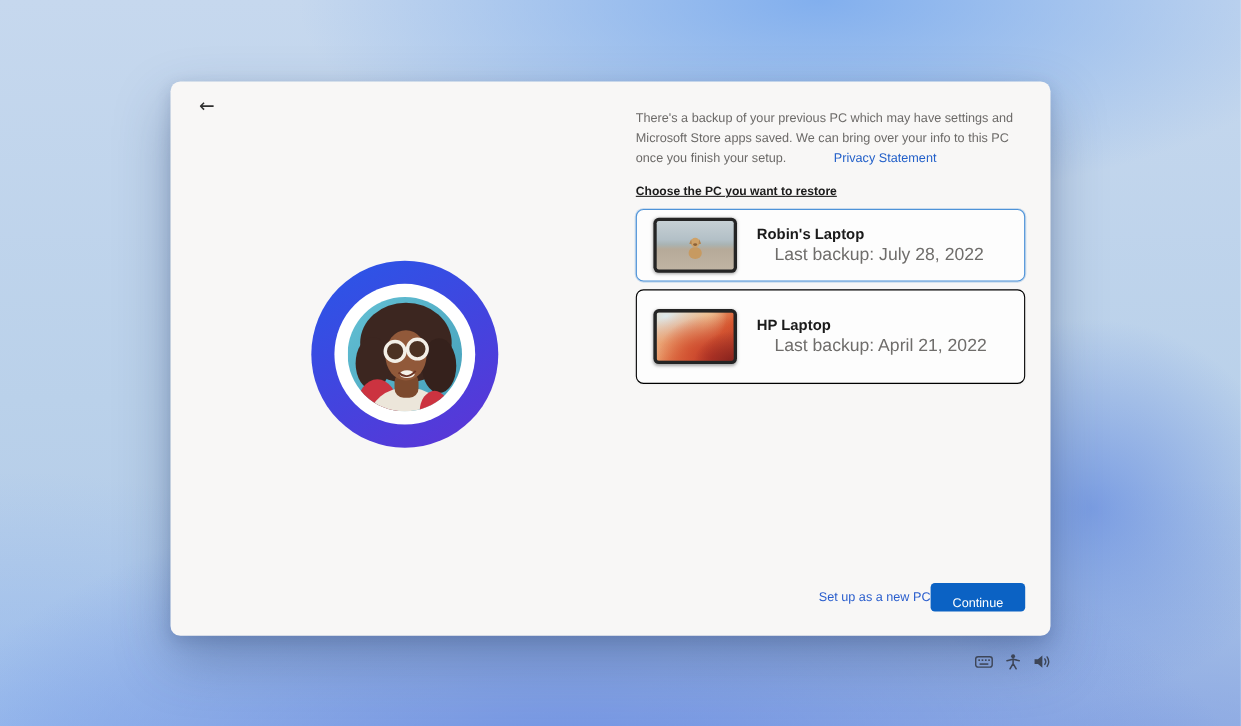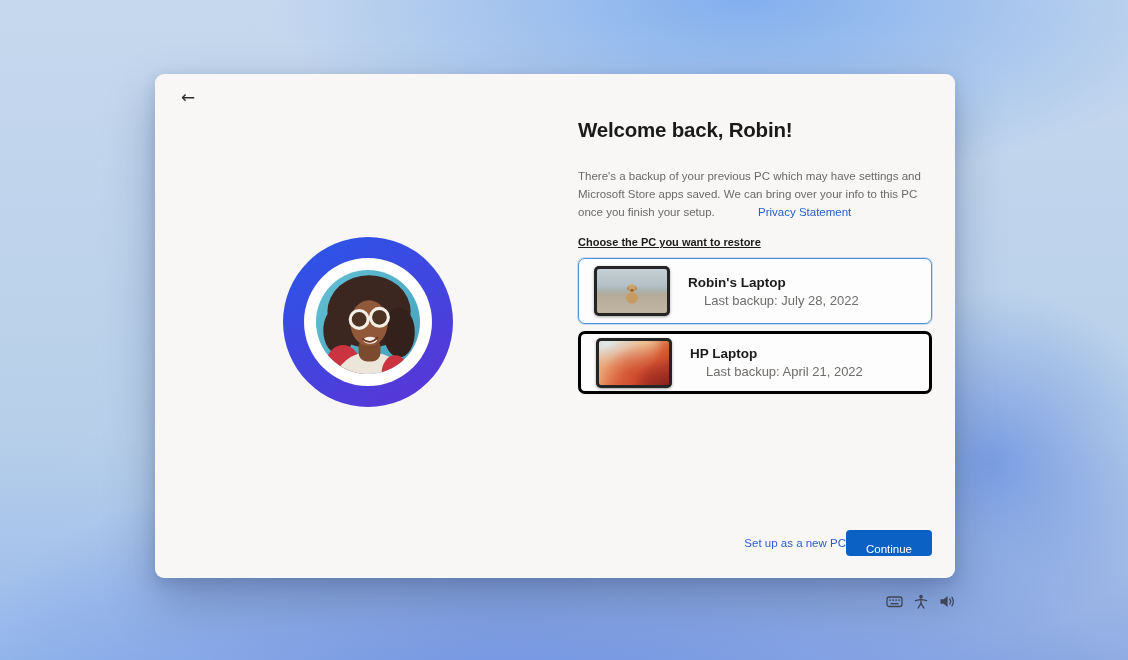--- a/index.html
+++ b/index.html
@@ -38,22 +38,22 @@
 
   
   .content { position:absolute; left:423px; top:0; width:354px; height:100%; }
   .title { margin-top:44px; font-size:20.5px; font-weight:700; letter-spacing:-.2px; color:#1a1a1a; }
   .intro { margin-top:26px; width:352px; font-size:11.5px; line-height:1.55; color:#6c6a68; }
   .intro a { color:#2360c9; text-decoration:none;padding-left:40px; }
   .chooser-label { margin-top:15px; font-size:11px; font-weight:700; color:#1c1c1c;text-decoration:underline; }
 
   .pc-list { margin-top:10px; display:flex; flex-direction:column; gap:7px; }
   .pc-card {
-    display:flex; align-items:center; width:354px; height:63px;
-    background:#fdfdfd; border:3px solid #000000; border-radius:7px;
+    display:flex; align-items:center; width:354px; height:86px;
+    background:#fdfdfd; border:1px solid #000000; border-radius:7px;
     padding-left:15px; cursor:pointer;
     box-shadow:0 1px 2px rgba(0,0,0,.03);
   }
   .pc-card.selected { height:66px; border:1.5px solid #4e93d8; box-shadow:0 0 0 1px rgba(96,156,216,.30); }
   .thumb { flex:0 0 auto; width:76px; height:50px; background:#242424; border-radius:5px; padding:3px;
     box-shadow:0 1px 3px rgba(0,0,0,.35); }
   .thumb .screen { width:100%; height:100%; border-radius:2px; position:relative; overflow:hidden; }
   .screen.dog {
     background:linear-gradient(180deg,#c6d0d4 0%,#b3c0c7 38%,#a9b4b4 48%,#b6aa99 58%,#c0b4a3 100%);
   }
@@ -61,21 +61,21 @@
   .screen.bloom {
     background:
       radial-gradient(95% 130% at 100% 110%, #801f1c 0%, rgba(128,31,28,0) 55%),
       radial-gradient(120% 150% at 72% 95%, #c23a28 0%, rgba(194,58,40,0) 60%),
       radial-gradient(130% 140% at 48% 80%, #e8743f 0%, rgba(232,116,63,0) 58%),
       radial-gradient(110% 120% at 12% 8%, #dde9ec 0%, #ecc296 48%, rgba(236,194,150,0) 72%),
       linear-gradient(135deg,#e2ebee 0%,#eab183 38%,#d85a31 68%,#9e2d22 100%);
   }
   .pc-meta { margin-left:18px; }
   .pc-name { font-size:13.5px; font-weight:700; color:#1b1b1b; }
-  .pc-backup { margin-top:3px; font-size:13px; color:#6f6d6b;padding-left:16px; }
+  .pc-backup { margin-top:3px; font-size:16px; color:#6f6d6b;padding-left:16px; }
 
   
   .actions { position:absolute; right:23px; bottom:22px; display:flex; align-items:center; }
   .secondary-link { font-size:11.5px; color:#2a5ecd; text-decoration:none; cursor:pointer; }
   .primary-btn {
     min-width:86px; height:26px; padding:13px 16px; border:none; border-radius:4px;
     background:#0b62c4; color:#fff; font-size:11.5px; cursor:pointer;
     font-family:inherit;
   }
 
@@ -114,21 +114,20 @@
           <circle cx="61" cy="45.5" r="8.6"></circle>
           <path d="M50 46.8 L52.6 46.3" fill="none"></path>
         </g>
         <ellipse cx="52" cy="67.5" rx="6.5" ry="3.4" fill="#f6f1e9"></ellipse>
         <path d="M44.5 66 Q52 73 59.5 64.5" fill="none" stroke="#6c3424" stroke-width="1.6"></path>
       </svg>
     </div>
   </div>
 
   <div class="content">
-    <h1 class="title">Welcome back, Robin!</h1>
 
     <p class="intro"><span>There's a backup of your previous PC which may have settings and Microsoft Store apps saved. We can bring over your info to this PC once you finish your setup. </span><a href="#">Privacy Statement</a></p>
 
     <div class="chooser-label">Choose the PC you want to restore</div>
 
     <div class="pc-list">
 
       <div class="pc-card selected">
         <div class="thumb">
           <div class="screen dog">

